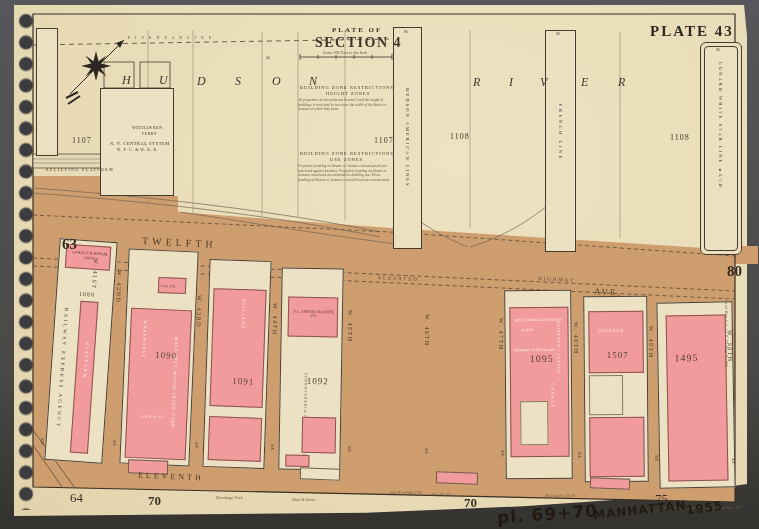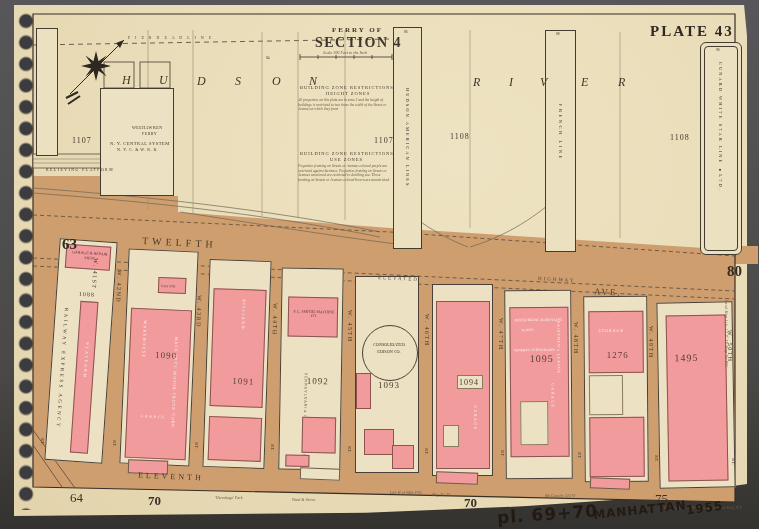--- a/index.html
+++ b/index.html
@@ -115,70 +115,54 @@
   <div class="blk" style="left:280px;top:268px;width:62px;height:202px;transform:rotate(1deg);">
     <div class="pink" style="left:6px;top:28px;width:50px;height:40px;">
       <span class="dlab" style="left:4px;top:12px;width:42px;font-size:3.8px;text-align:center;">F. L. SMITHE MACHINE CO.</span>
     </div>
     <span class="bnum" style="left:26px;top:108px;font-size:9px;">1092</span>
     <span class="t v" style="left:22px;top:104px;font-size:3.8px;letter-spacing:1px;color:#463c30;">PENNSYLVANIA GREYHOUND LINES</span>
     <div class="pink" style="left:22px;top:148px;width:34px;height:36px;"></div>
     <div class="pink" style="left:6px;top:186px;width:24px;height:12px;"></div>
   </div>
 
-  <div class="blk" style="left:355px;top:276px;width:64px;height:197px;">
-    <div style="position:absolute;left:6px;top:48px;width:54px;height:54px;border:1px solid #4a4136;border-radius:50%;"></div>
-    <span class="dlab" style="left:10px;top:66px;width:46px;font-size:4.2px;text-align:center;color:#3f362b;">CONSOLIDATED</span>
-    <span class="dlab" style="left:10px;top:73px;width:46px;font-size:4.2px;text-align:center;color:#3f362b;">EDISON CO.</span>
-    <span class="bnum" style="left:22px;top:104px;font-size:9px;">1093</span>
-    <div class="pink" style="left:0px;top:96px;width:15px;height:36px;"></div>
-    <div class="pink" style="left:8px;top:152px;width:30px;height:26px;"></div>
-    <div class="pink" style="left:36px;top:168px;width:22px;height:24px;"></div>
-  </div>
-
-  <div class="blk" style="left:432px;top:284px;width:61px;height:192px;">
-    <div class="pink" style="left:3px;top:16px;width:54px;height:168px;"></div>
-    <div class="cream" style="left:24px;top:90px;width:26px;height:14px;"></div>
-    <span class="bnum" style="left:26px;top:94px;font-size:8px;">1094</span>
-    <span class="wlab v" style="left:40px;top:120px;font-size:4px;letter-spacing:1.5px;">GARAGE</span>
-    <div class="cream" style="left:10px;top:140px;width:16px;height:22px;"></div>
-  </div>
+
 
   <div class="blk" style="left:505px;top:290px;width:67px;height:189px;transform:rotate(-.5deg);">
     <div class="pink" style="left:4px;top:16px;width:59px;height:150px;"></div>
     <span class="wlab" style="left:8px;top:28px;width:50px;font-size:3.6px;text-align:center;white-space:normal;">PASTEURIZING &amp; BOTTLING</span>
     <span class="wlab" style="left:16px;top:38px;font-size:3.6px;">PLANT</span>
     <span class="wlab" style="left:8px;top:58px;width:44px;font-size:3.4px;white-space:normal;">GENERAL OUTDOOR ADV.</span>
     <span class="bnum" style="left:24px;top:63px;font-size:10px;color:#5a403a;">1095</span>
     <span class="wlab v" style="left:50px;top:30px;font-size:3.5px;letter-spacing:1px;">DAIRYMEN'S LEAGUE</span>
     <span class="wlab v" style="left:44px;top:92px;font-size:4px;letter-spacing:1.5px;">GARAGE</span>
     <div class="cream" style="left:14px;top:110px;width:28px;height:44px;"></div>
   </div>
 
   <div class="blk" style="left:584px;top:296px;width:64px;height:186px;transform:rotate(-.5deg);">
     <div class="pink" style="left:4px;top:14px;width:55px;height:62px;"></div>
     <span class="wlab" style="left:14px;top:32px;font-size:4px;letter-spacing:1px;">STORAGE</span>
-    <span class="bnum" style="left:22px;top:54px;font-size:9px;color:#5a403a;">1276</span>
+    <span class="bnum" style="left:22px;top:54px;font-size:9px;color:#5a403a;">1507</span>
     <div class="cream" style="left:4px;top:78px;width:34px;height:40px;"></div>
     <div class="pink" style="left:4px;top:120px;width:55px;height:60px;"></div>
   </div>
 
   <div class="blk" style="left:658px;top:302px;width:76px;height:186px;transform:rotate(-1deg);">
     <div class="pink" style="left:8px;top:12px;width:60px;height:166px;"></div>
     <span class="bnum" style="left:16px;top:50px;font-size:10px;color:#5a403a;">1495</span>
   </div>
 
   <div class="frag" style="left:128px;top:460px;width:40px;height:14px;background:#f19b9d;transform:rotate(2deg);"></div>
   <div class="frag" style="left:300px;top:468px;width:40px;height:12px;background:#ece1c2;transform:rotate(2deg);"></div>
   <div class="frag" style="left:436px;top:472px;width:42px;height:12px;background:#f19b9d;transform:rotate(2deg);"></div>
   <div class="frag" style="left:590px;top:478px;width:40px;height:11px;background:#f19b9d;transform:rotate(2deg);"></div>
 
   <span class="t" style="left:650px;top:24px;font-size:15px;font-weight:bold;letter-spacing:2px;color:#2e2822;">PLATE 43</span>
 
-  <span class="t" style="left:332px;top:27px;font-size:7px;font-weight:bold;letter-spacing:2px;">FERRY OF</span>
+  <span class="t" style="left:332px;top:27px;font-size:7px;font-weight:bold;letter-spacing:2px;">PLATE OF</span>
   <span class="t" style="left:315px;top:36px;font-size:14px;font-weight:bold;letter-spacing:1.5px;text-align:center;">SECTION 4</span>
   <span class="t tiny" style="left:323px;top:51px;font-size:4.2px;">Scale 100 Feet to the Inch</span>
 
   <span class="t" style="left:128px;top:36px;font-size:4px;letter-spacing:2px;color:#564a3a;">P I E R H E A D   L I N E</span>
 
   <span class="t" style="left:122px;top:74px;font-size:12px;font-style:italic;">H</span>
   <span class="t" style="left:159px;top:74px;font-size:12px;font-style:italic;">U</span>
   <span class="t" style="left:197px;top:75px;font-size:12px;font-style:italic;">D</span>
   <span class="t" style="left:235px;top:75px;font-size:12px;font-style:italic;">S</span>
   <span class="t" style="left:272px;top:75px;font-size:12px;font-style:italic;">O</span>

